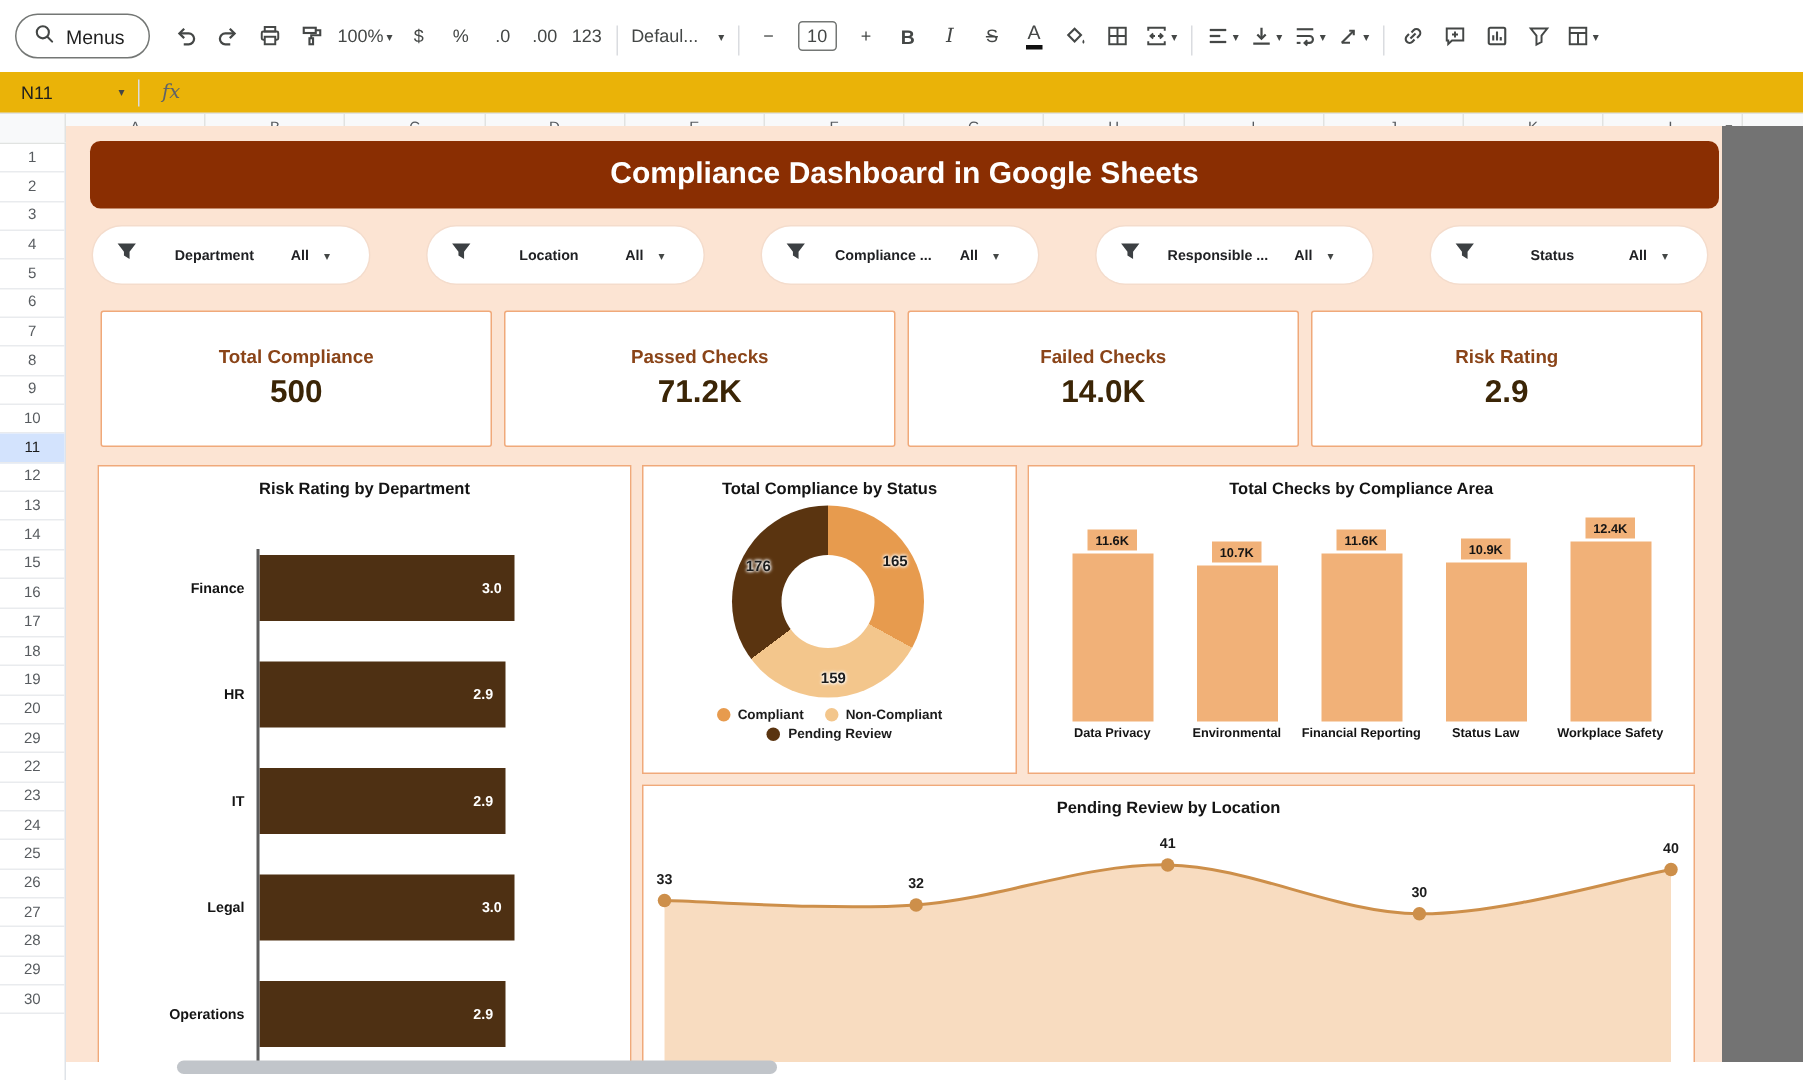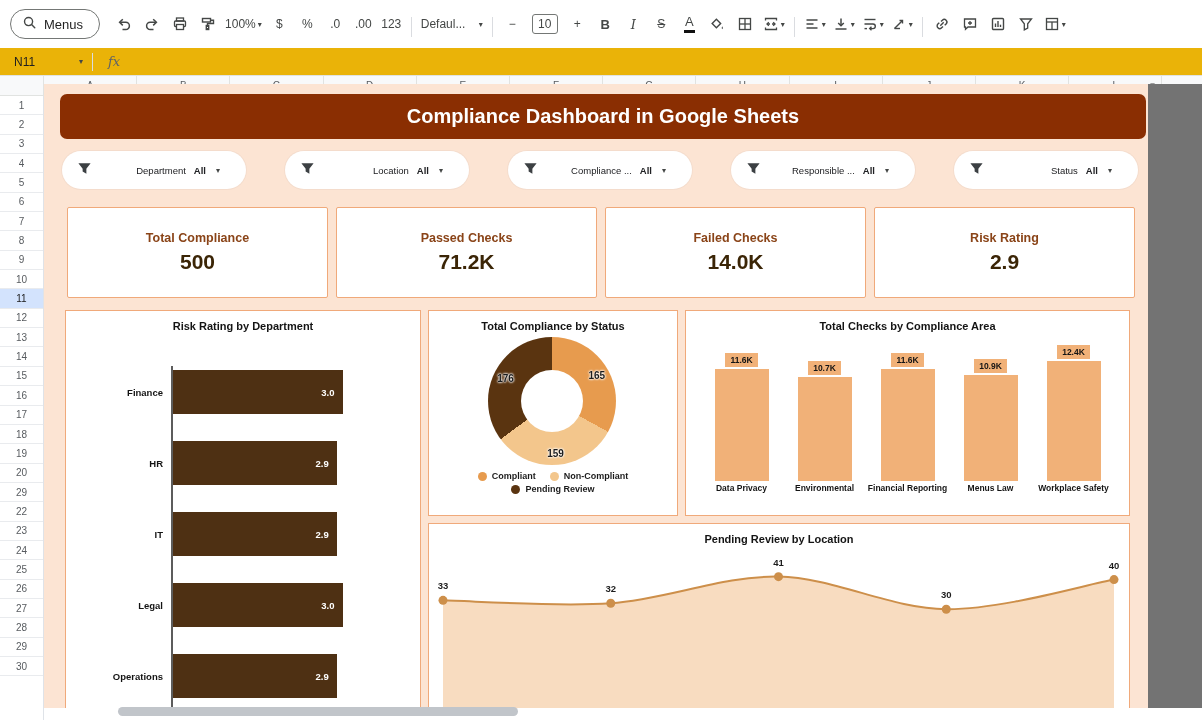--- a/index.html
+++ b/index.html
@@ -37,21 +37,21 @@
   .row-headers{position:absolute;left:0;top:96px;width:44px;height:624px;background:#fff;border-right:1px solid #dfe3e8;z-index:5}
   .row-h{height:19.35px;border-bottom:1px solid #e9ebee;display:flex;align-items:center;justify-content:center;font-size:10px;color:#575b5f;cursor:pointer}
   .row-h.active{background:#d3e3fd;color:#1b1b1b}
 
   
   .canvas{position:absolute;left:44px;top:84px;width:1158px;height:624px;background:#737373;overflow:hidden}
   .peach-bg{position:absolute;left:0;top:0;width:1104px;height:624px;background:var(--canvas,#fce4d3)}
   .banner{position:absolute;left:16px;top:10px;width:1086px;height:45px;background:var(--banner,#8a2e02);border-radius:7px;display:flex;align-items:center;justify-content:center;color:#fff;font-size:20px;font-weight:bold}
   .filters{position:absolute;left:18px;top:67px;width:1076px;height:38px;display:flex;justify-content:space-between}
   .filter-pill{width:184px;height:38px;background:#fff;border-radius:19px;display:flex;align-items:center;padding:0 26px 0 15px;gap:8px;cursor:pointer;box-shadow:0 0 0 1px rgba(0,0,0,0.03)}
-  .filter-label{flex:1;text-align:right;font-size:9.5px;font-weight:normal;color:#202124;white-space:nowrap;overflow:hidden}
+  .filter-label{flex:1;text-align:center;font-size:9.5px;font-weight:bold;color:#202124;white-space:nowrap;overflow:hidden}
   .filter-value{font-size:9.5px;font-weight:bold;color:#202124}
   .kpis{position:absolute;left:23px;top:123px;width:1068px;height:91px;display:flex;gap:8px}
   .kpi{flex:1;background:#fff;border:1.5px solid var(--card-border,#f0a97a);border-radius:2px;display:flex;flex-direction:column;align-items:center;justify-content:center;gap:5px}
   .kpi-label{font-size:12.5px;font-weight:bold;color:var(--kpi-label,#8a4418)}
   .kpi-value{font-size:21px;font-weight:bold;color:var(--kpi-value,#3b2506)}
 
   .card{position:absolute;background:#fff;border:1.5px solid var(--card-border,#f0a97a)}
   .chart-title{font-size:11px;font-weight:bold;color:#141414;text-align:center;margin-top:9px}
   #chart-dept{left:21px;top:226px;width:356px;height:412px}
   #chart-donut{left:384px;top:226px;width:250px;height:206px}
@@ -526,21 +526,21 @@
           </div>
           <div class="vgroup">
             <div class="vlabel">12.4K</div>
             <div class="vbar" style="height: 120.2px;"></div>
           </div>
         </div>
       <div class="vcats" id="vcats">
           <div class="vcat">Data Privacy</div>
           <div class="vcat">Environmental</div>
           <div class="vcat">Financial Reporting</div>
-          <div class="vcat">Menus Law</div>
+          <div class="vcat">Status Law</div>
           <div class="vcat">Workplace Safety</div>
         </div>
     </div>
 
     <div class="card" id="chart-line">
       <div class="chart-title">Pending Review  by Location</div>
       <svg id="line-svg" width="699" height="171" viewBox="0 0 699 171">
           <path d="M 14 50.32 C 42.0 50.8, 125.8 57.2, 181.8 53.3 C 237.7 49.3, 293.6 25.7, 349.5 26.6 C 405.4 27.6, 461.3 58.7, 517.3 59.2 C 573.2 59.7, 657.0 34.5, 685.0 29.6 L 685 171 L 14 171 Z" fill="#f8dcc0"></path>
           <path d="M 14 50.32 C 42.0 50.8, 125.8 57.2, 181.8 53.3 C 237.7 49.3, 293.6 25.7, 349.5 26.6 C 405.4 27.6, 461.3 58.7, 517.3 59.2 C 573.2 59.7, 657.0 34.5, 685.0 29.6" fill="none" stroke="#cd8f4a" stroke-width="2"></path>
           <circle cx="14" cy="50.32" r="4.5" fill="#cd8f4a"></circle>

